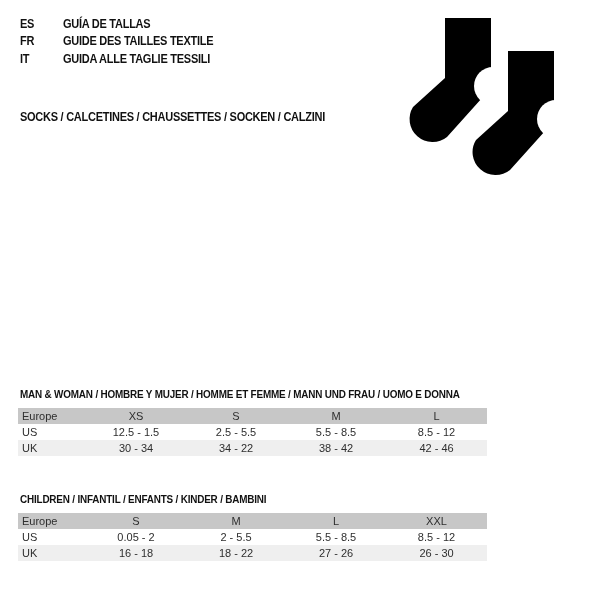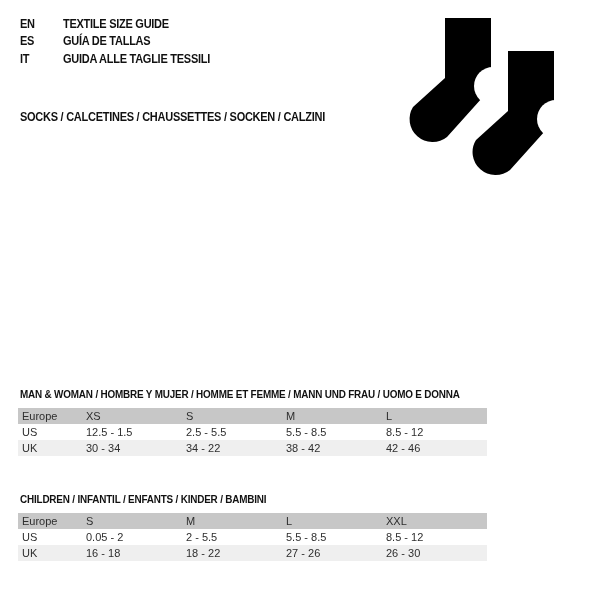--- a/index.html
+++ b/index.html
@@ -48,42 +48,42 @@
     margin: 0 0 7px 2px;
   }
   .size-table + .size-table { margin-top: 37px; }
   table {
     border-collapse: collapse; table-layout: fixed;
     width: 469px;
   }
   th, td {
     font-size: 11px; font-weight: 400;
     height: 16px; line-height: 16px;
-    padding: 0; text-align: left;
+    padding: 0; text-align: center;
     color: #2e2e2e;
     white-space: nowrap; overflow: hidden;
   }
   th { font-weight: 400; }
   .col-label { text-align: left; padding-left: 4px; }
   thead tr { background: var(--table-header-bg, #c7c7c7); }
   tbody tr.row-alt { background: var(--table-alt-row-bg, #efefef); }
 </style>
 </head>
 <body>
 
 <div class="page">
 
   <div class="lang-block">
     <div class="lang-row">
-      <span class="lang-code">EN</span>
-      <span class="lang-label">TEXTILE SIZE GUIDE</span>
+      <span class="lang-code">ES</span>
+      <span class="lang-label">GUÍA DE TALLAS</span>
     </div>
     <div class="lang-row">
-      <span class="lang-code">ES</span>
-      <span class="lang-label">GUÍA DE TALLAS</span>
+      <span class="lang-code">FR</span>
+      <span class="lang-label">GUIDE DES TAILLES TEXTILE</span>
     </div>
     <div class="lang-row">
       <span class="lang-code">IT</span>
       <span class="lang-label">GUIDA ALLE TAGLIE TESSILI</span>
     </div>
   </div>
 
   <div class="category-line">SOCKS / CALCETINES / CHAUSSETTES / SOCKEN / CALZINI</div>
 
   <svg class="socks-icon" viewBox="0 0 210 190" width="210" height="190" aria-hidden="true">

